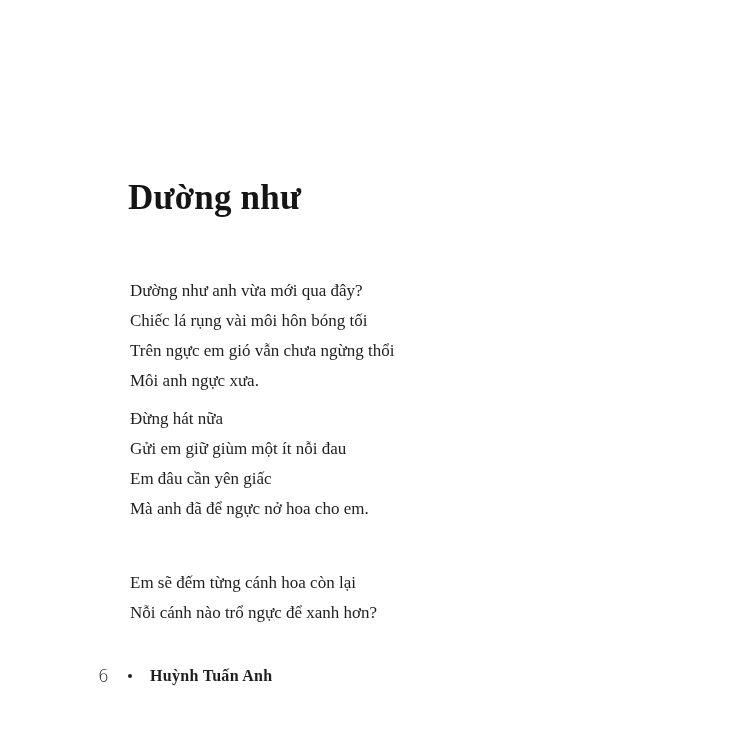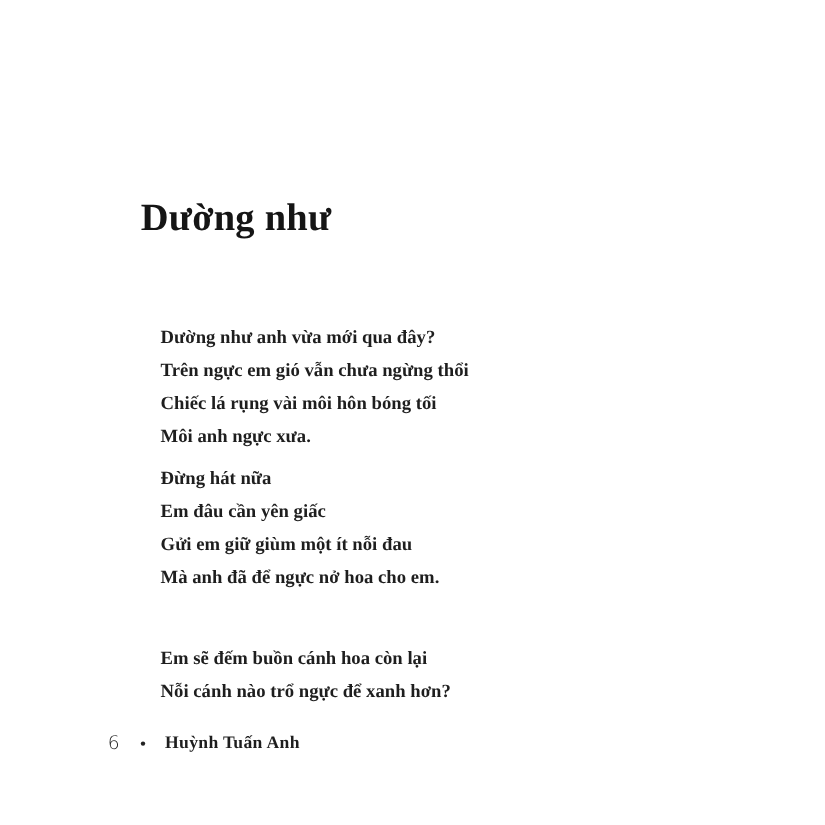--- a/index.html
+++ b/index.html
@@ -27,22 +27,21 @@
       font-size: 35px;
       font-weight: bold;
       line-height: 44px;
       letter-spacing: 0.2px;
       color: #151515;
       margin: 0;
     }
     .stanza {
       position: absolute;
       left: 130px;
-      margin: 16px;
-      font-weight: bold;
+      margin: 0;
     }
     .line {
       display: block;
       font-size: 17px;
       line-height: 30px;
       height: 30px;
       white-space: nowrap;
       color: #1e1e1e;
     }
     .stanza-1 { top: 276px; }
@@ -79,34 +78,34 @@
     }
   </style>
 </head>
 <body>
 
 <div class="page">
   <h1 class="title">Dường như</h1>
 
   <div class="stanza stanza-1">
     <span class="line">Dường như anh vừa mới qua đây?</span>
+    <span class="line">Chiếc lá rụng vài môi hôn bóng tối</span>
     <span class="line">Trên ngực em gió vẫn chưa ngừng thổi</span>
-    <span class="line">Chiếc lá rụng vài môi hôn bóng tối</span>
     <span class="line">Môi anh ngực xưa.</span>
   </div>
 
   <div class="stanza stanza-2">
     <span class="line">Đừng hát nữa</span>
+    <span class="line">Gửi em giữ giùm một ít nỗi đau</span>
     <span class="line">Em đâu cần yên giấc</span>
-    <span class="line">Gửi em giữ giùm một ít nỗi đau</span>
     <span class="line">Mà anh đã để ngực nở hoa cho em.</span>
   </div>
 
   <div class="stanza stanza-3">
-    <span class="line">Em sẽ đếm buồn cánh hoa còn lại</span>
+    <span class="line">Em sẽ đếm từng cánh hoa còn lại</span>
     <span class="line">Nỗi cánh nào trổ ngực để xanh hơn?</span>
   </div>
 
   <div class="footer">
     <span class="page-number">6</span>
     <span class="bullet"></span>
     <span class="author">Huỳnh Tuấn Anh</span>
   </div>
 </div>
 

